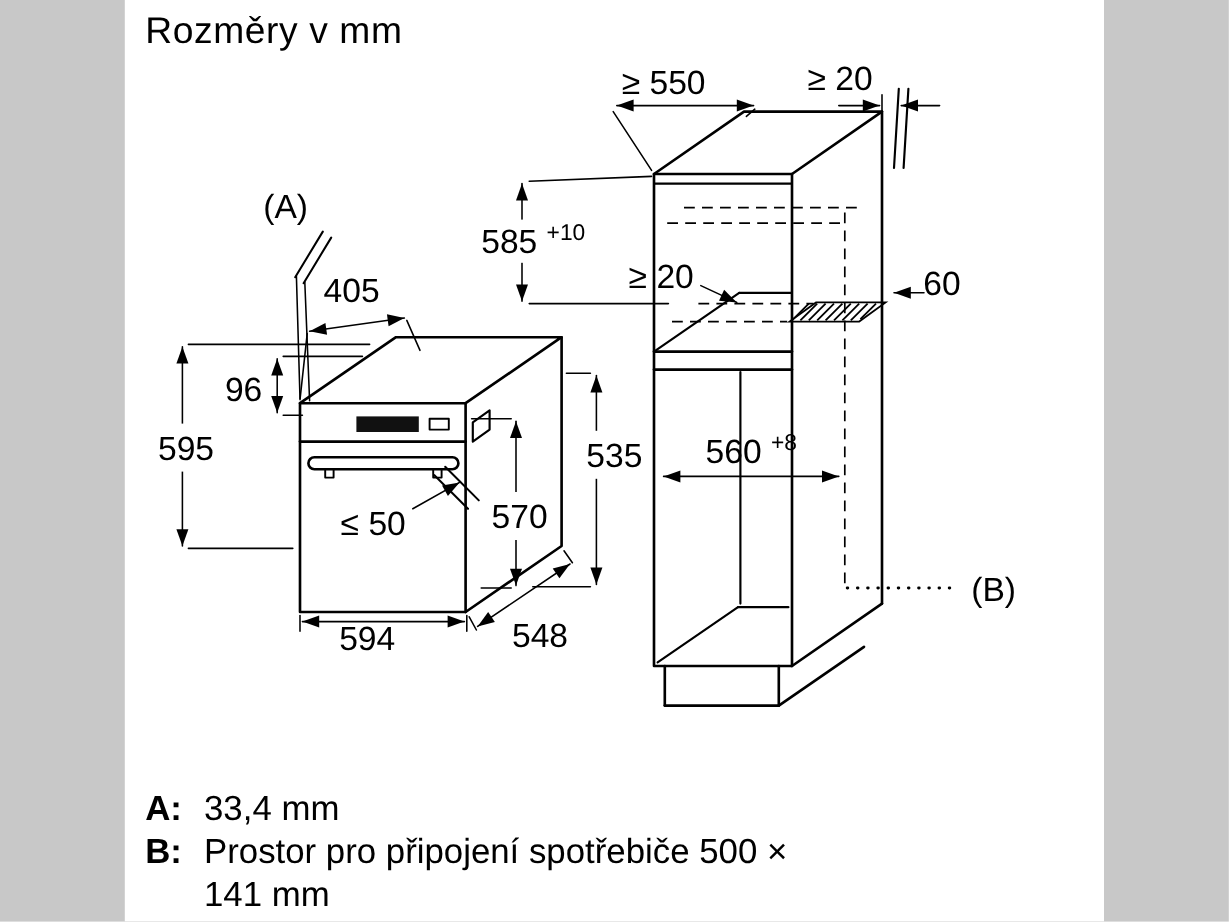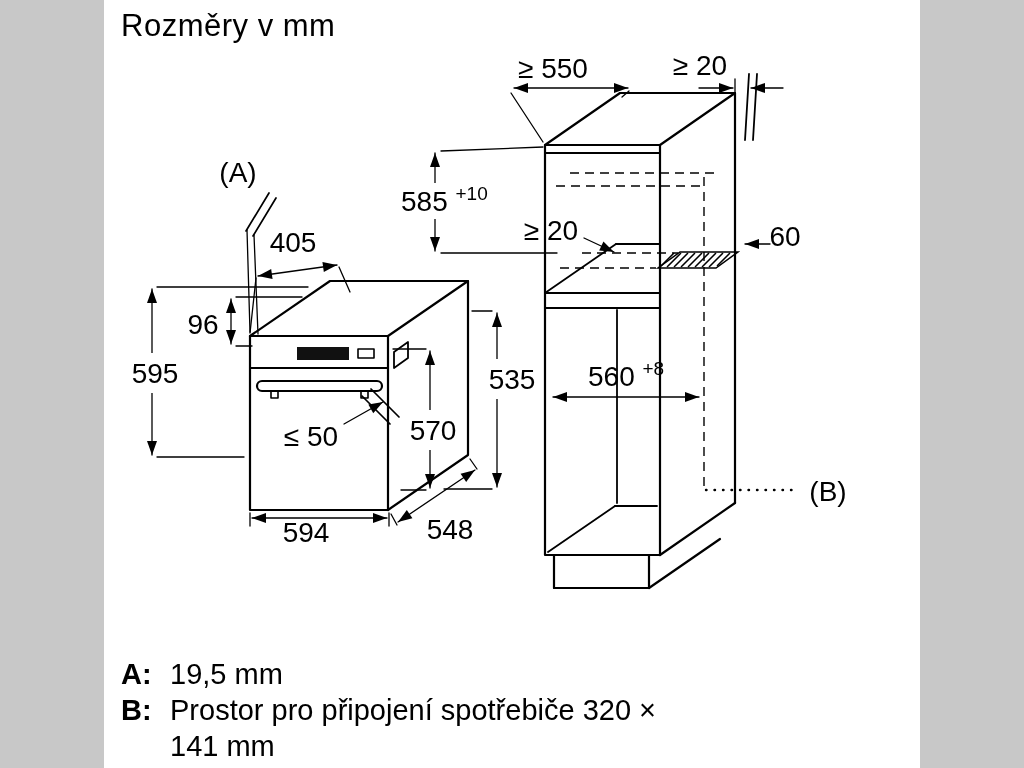--- a/index.html
+++ b/index.html
@@ -191,22 +191,22 @@
   <text x="588" y="386" text-anchor="start">
     <tspan>560</tspan>
     <tspan class="sup" dy="-11" font-size="19">+8</tspan>
   </text>
   <text x="828" y="501" text-anchor="middle">(B)</text>
 </svg>
 
 <div class="legend">
   <div class="legend-row">
     <span class="legend-key">A:</span>
-    <span>19,5 mm</span>
+    <span>33,4 mm</span>
   </div>
   <div class="legend-row">
     <span class="legend-key">B:</span>
     <span>
-      <span>Prostor pro připojení spotřebiče 320 ×</span><br>
+      <span>Prostor pro připojení spotřebiče 500 ×</span><br>
       <span>141 mm</span>
     </span>
   </div>
 </div>
 
 </body></html>

